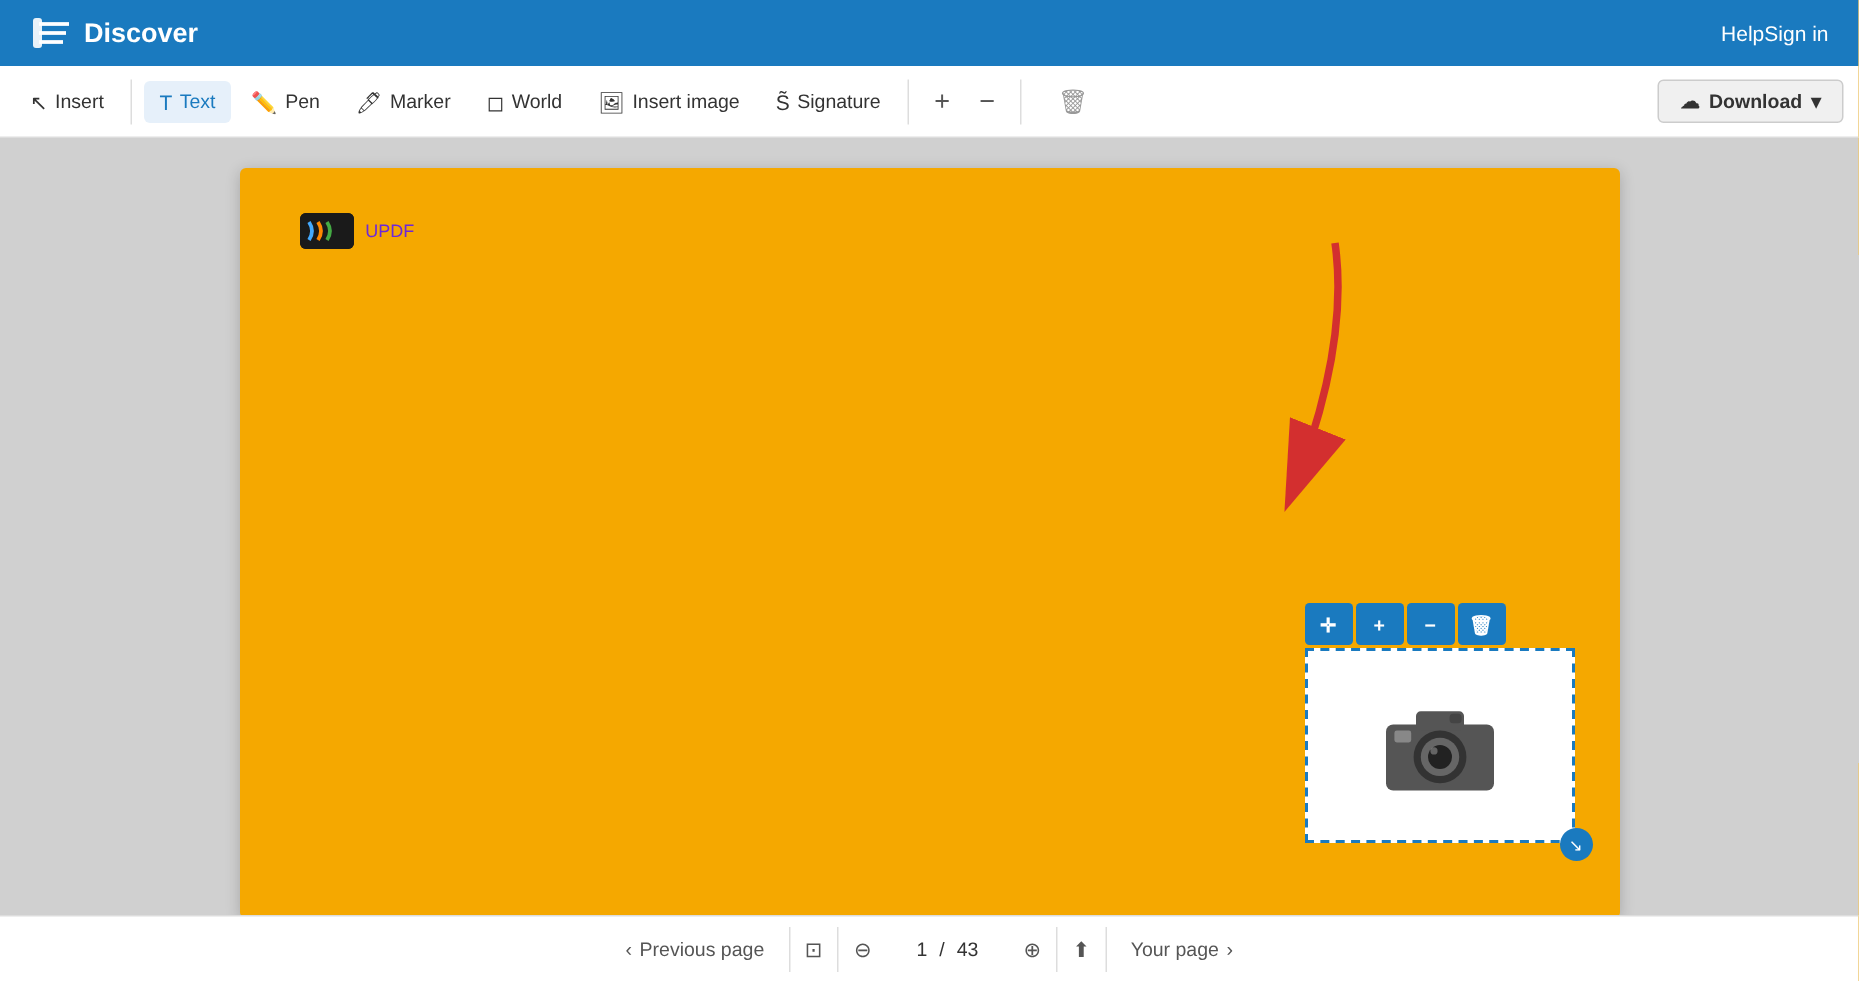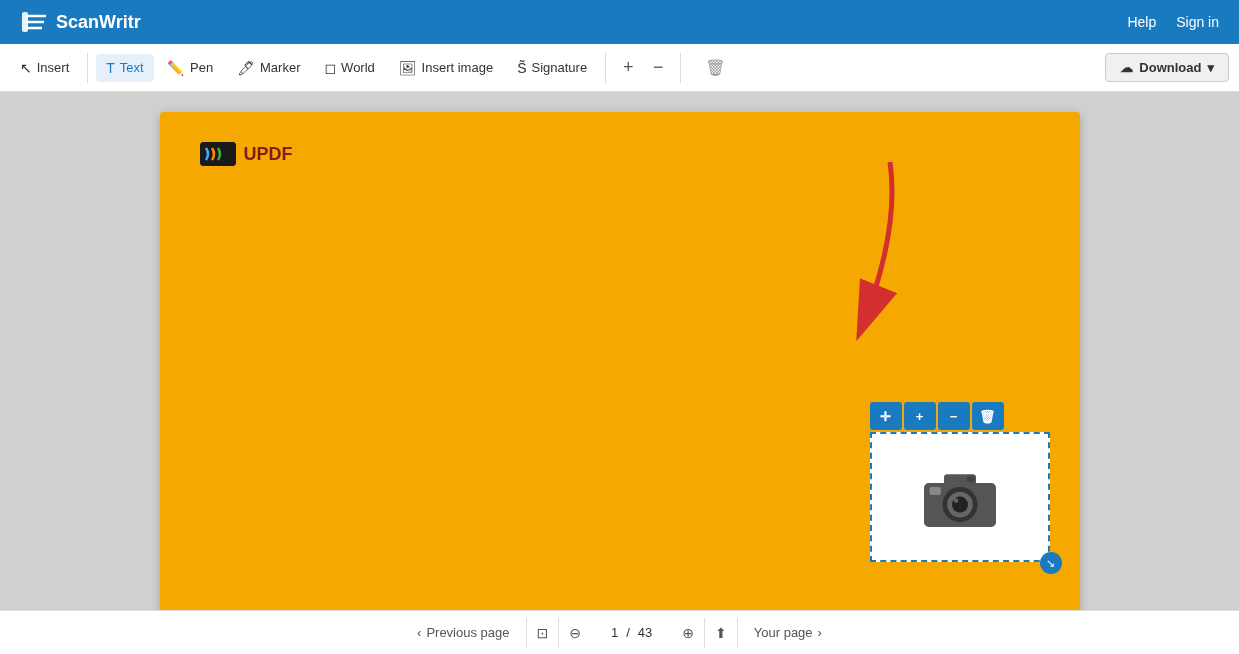--- a/index.html
+++ b/index.html
@@ -21,21 +21,20 @@
       color: white;
       font-size: 18px;
       font-weight: bold;
     }
     .logo-icon {
       width: 28px;
       height: 28px;
     }
     .nav-links {
       display: flex;
-      gap: 20px;
     }
     .nav-link {
       color: white;
       text-decoration: none;
       font-size: 14px;
       cursor: pointer;
     }
 
     
     .toolbar {
@@ -144,23 +143,23 @@
       width: 36px;
       height: 24px;
       background: #1a1a1a;
       border-radius: 4px;
       position: relative;
       display: flex;
       align-items: center;
       justify-content: center;
     }
     .doc-logo-text {
-      font-size: 18px;
-      font-weight: bold;
-      color: #7f1d1d;
+      font-size: 12px;
+      font-weight: normal;
+      color: #6d28d9;
     }
 
     .doc-heading {
       font-size: 52px;
       font-weight: 900;
       color: #1a1a1a;
       line-height: 1.1;
       max-width: 620px;
       margin-bottom: 20px;
     }
@@ -288,21 +287,21 @@
 <body>
 
 <div class="top-nav">
   <div class="logo-area">
     <svg class="logo-icon" viewBox="0 0 28 28" fill="none">
       <rect width="6" height="20" x="2" y="4" rx="2" fill="white" opacity="0.9"></rect>
       <line x1="6" y1="8" x2="26" y2="8" stroke="white" stroke-width="2.5"></line>
       <line x1="6" y1="14" x2="24" y2="14" stroke="white" stroke-width="2.5"></line>
       <line x1="6" y1="20" x2="22" y2="20" stroke="white" stroke-width="2.5"></line>
     </svg>
-    <span>ScanWritr</span>
+    <span>Discover</span>
   </div>
   <div class="nav-links">
     <a class="nav-link">Help</a>
     <a class="nav-link">Sign in</a>
   </div>
 </div>
 
 <div class="toolbar">
   <button class="tool-btn">
     <span class="tool-icon">↖</span>

